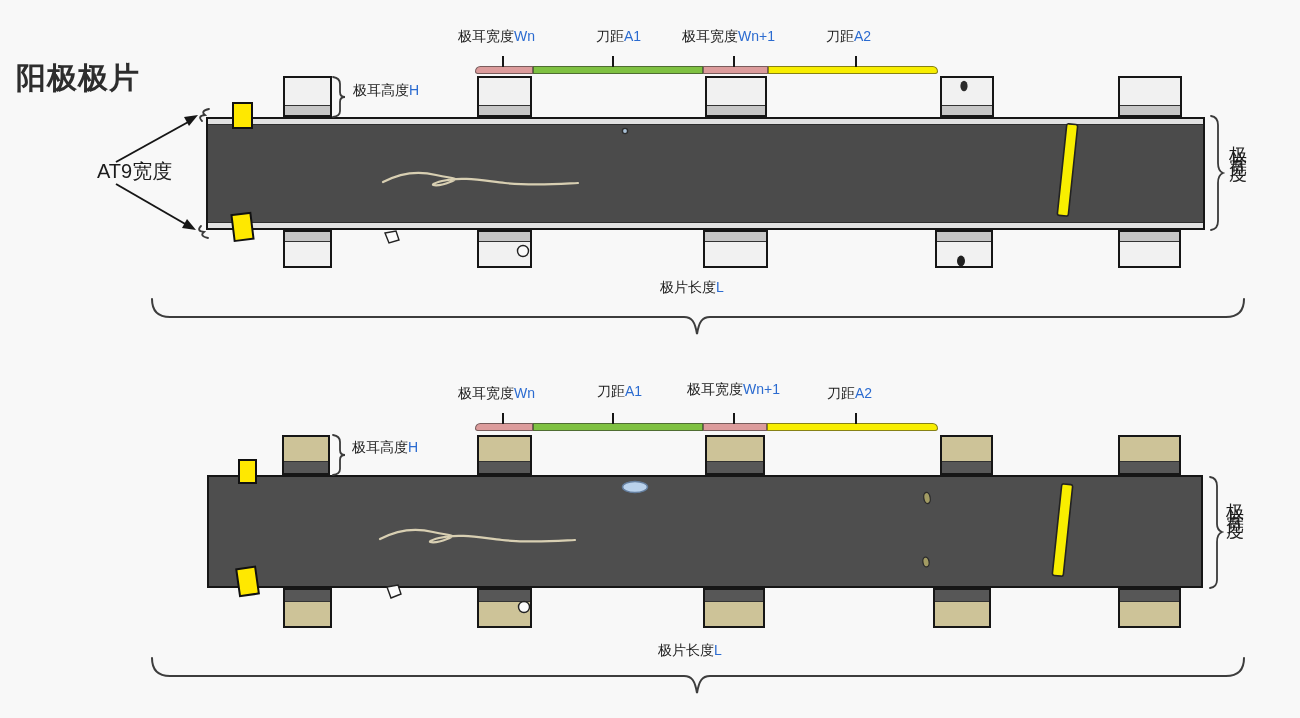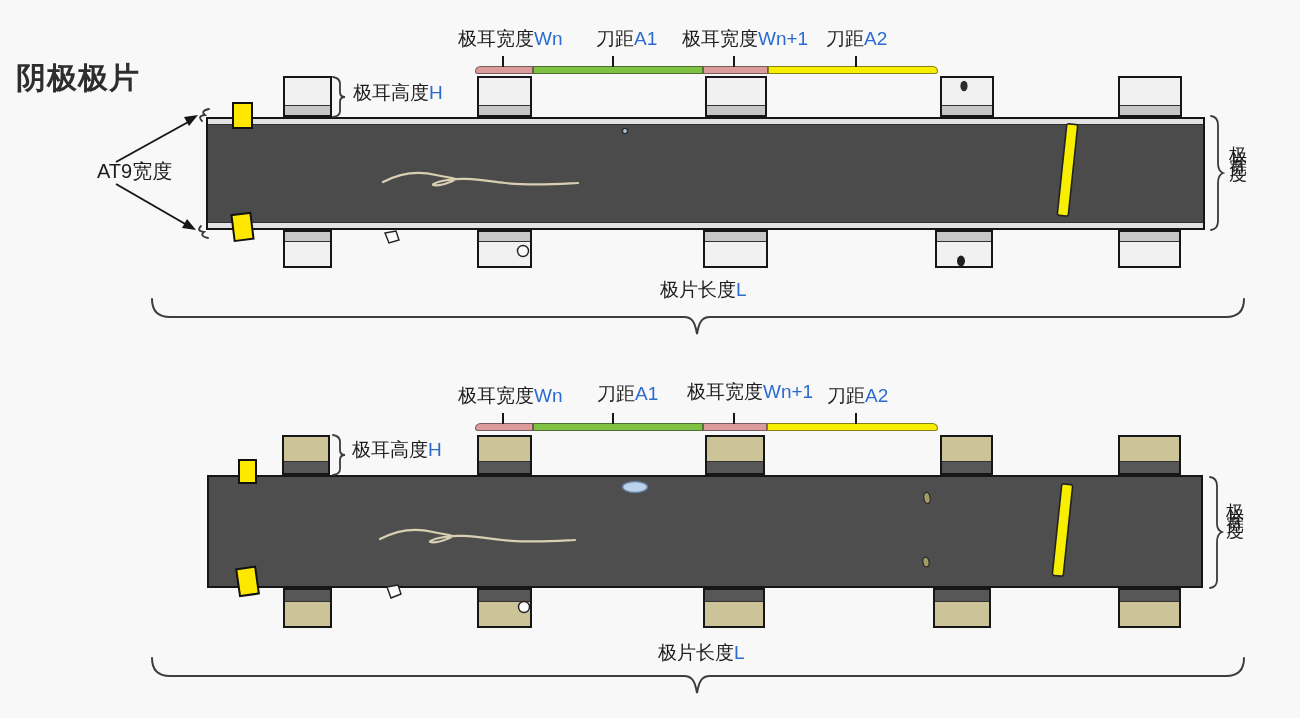--- a/index.html
+++ b/index.html
@@ -1,19 +1,19 @@
 <!DOCTYPE html>
 <html style="--accent_blue: #2b6bd0; --bar_pink: #dc9c9c; --bar_green: #7fc142; --bar_yellow: #f8ee00; --marker_yellow: #ffe800; --cathode_sheet: #4b4b4b; --anode_sheet: #4e4e4e; --cathode_tab_fill: #f1f1f1; --cathode_tab_band: #c6c6c6; --anode_tab_fill: #cdc398; --anode_tab_band: #575757; --background: #f8f8f8;"><head>
 <meta charset="utf-8">
 <style>
   html,body{margin:0;padding:0;background:#f8f8f8;}
   #canvas{position:relative;width:1300px;height:718px;background:#f8f8f8;overflow:hidden;
           font-family:"Liberation Sans",sans-serif;}
   .title{position:absolute;font-size:30px;font-weight:bold;color:#2d2d2d;letter-spacing:1px;z-index:4;white-space:nowrap;}
-  .lbl{position:absolute;font-size:19px;color:#1c1c1c;white-space:nowrap;line-height:1.1;z-index:4;}
+  .lbl{position:absolute;font-size:14px;color:#1c1c1c;white-space:nowrap;line-height:1.1;z-index:4;}
   .lbl .var{color:var(--accent_blue,#2b6bd0);}
   .sheet{position:absolute;border:2px solid #161616;box-sizing:border-box;z-index:1;}
   .sheet.c{background:var(--cathode_sheet,#4b4b4b);}
   .sheet.a{background:var(--anode_sheet,#4e4e4e);}
   .edgeband{position:absolute;left:0;right:0;height:5px;background:#e2e2e2;}
   .edgeband.top{top:0;border-bottom:1px solid #2f2f2f;}
   .edgeband.bot{bottom:0;border-top:1px solid #2f2f2f;}
   .tab{position:absolute;box-sizing:border-box;border:2px solid #161616;z-index:2;}
   .tab.c{background:var(--cathode_tab_fill,#f1f1f1);}
   .tab.a{background:var(--anode_tab_fill,#cdc398);}
@@ -36,21 +36,21 @@
   .bracket{fill:none;stroke:#3a3a3a;stroke-width:1.8;stroke-linecap:round;}
   .arrow{stroke:#161616;stroke-width:2;}
   .arrowhead{fill:#161616;}
   .scratch{fill:none;stroke:#d8cfb2;stroke-width:2.2;stroke-linecap:round;}
 </style>
 </head>
 <body style="background: rgb(248, 248, 248);">
 
 <div id="canvas">
 
-  <div class="title" style="left:16px;top:58px">阴极极片</div>
+  <div class="title" style="left:16px;top:58px">阳极极片</div>
 
   <div class="sheet c" style="left:206px;top:117px;width:999px;height:113px">
     <div class="edgeband top"></div>
     <div class="edgeband bot"></div>
   </div>
 
   <div class="bar pink round-l" style="left:475px;top:66px;width:58px"></div>
   <div class="bar green" style="left:533px;top:66px;width:170px"></div>
   <div class="bar pink" style="left:703px;top:66px;width:65px"></div>
   <div class="bar yellow round-r" style="left:768px;top:66px;width:170px"></div>

